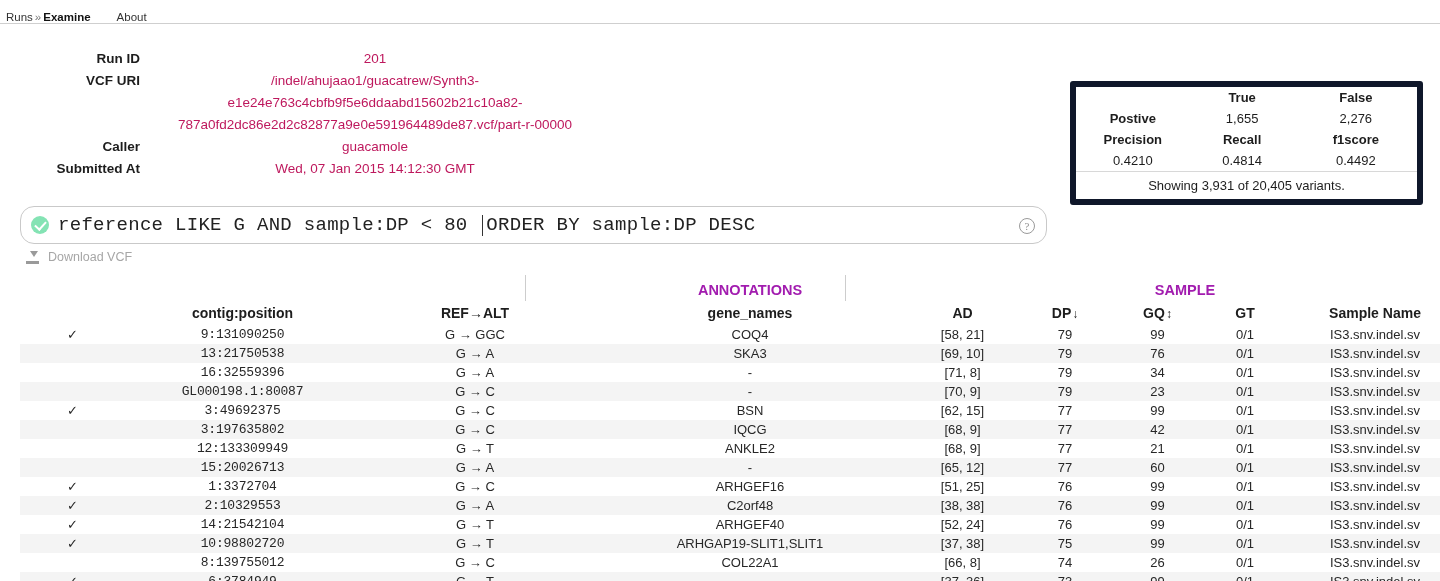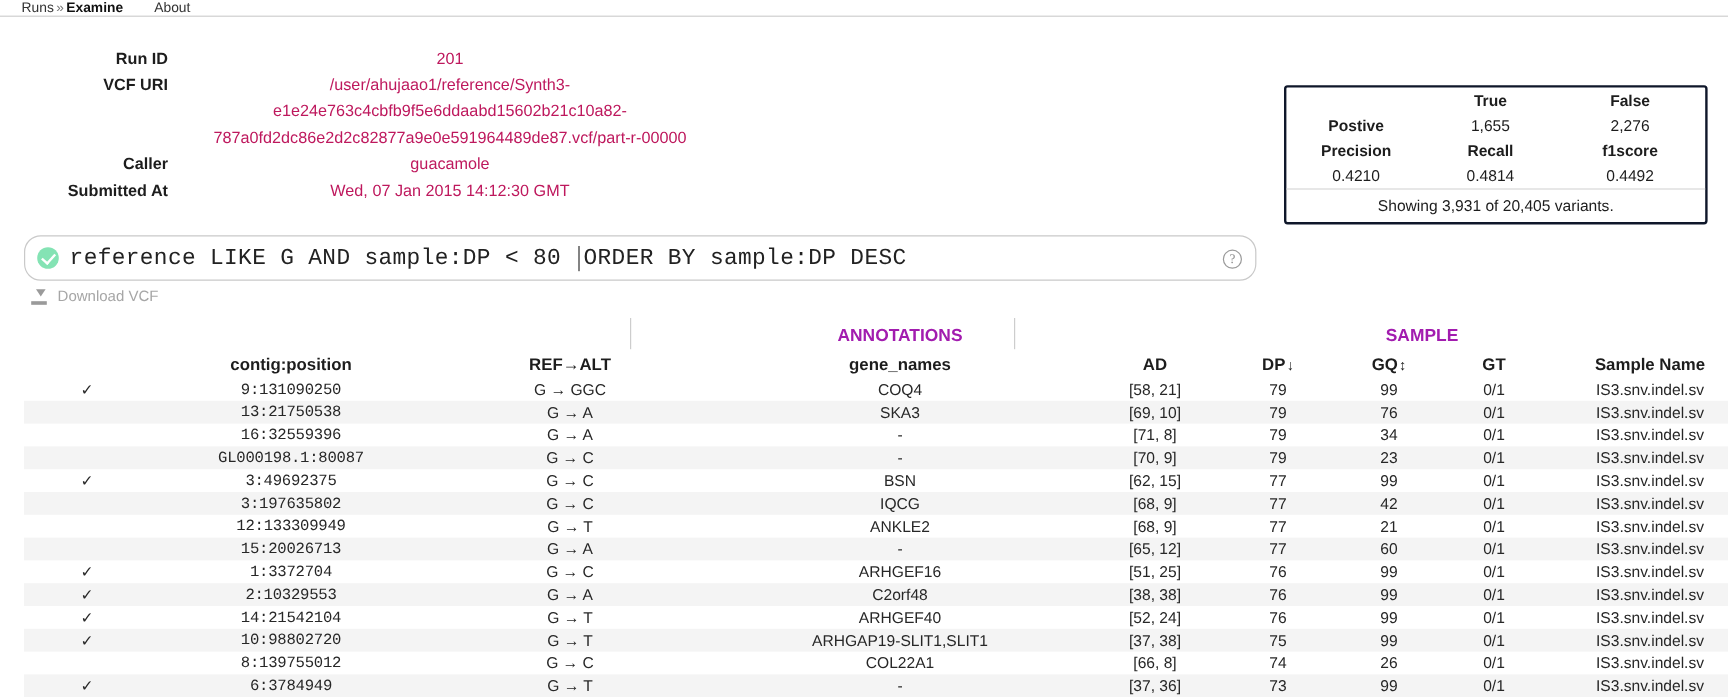--- a/index.html
+++ b/index.html
@@ -9,25 +9,26 @@
     width: 1440px; height: 581px;
     background: #ffffff;
     font-family: "Liberation Sans", sans-serif;
     color: #2b2b2b;
     overflow: hidden;
   }
 
   
   #navbar {
     height: 14px;
-    padding: 1px 0 0 18px;
+    padding: 1px 0 0 6px;
     font-size: 11.5px;
     color: #333;
     border-bottom: 1px solid #cfcfcf;
     white-space: nowrap;
+    margin-top: 10px;
   }
   #navbar .crumb-runs { color:#333; text-decoration:none; }
   #navbar .crumb-sep { color:#777; margin:0 2px; }
   #navbar .crumb-current { font-weight: bold; color:#111; }
   #navbar .nav-about { margin-left: 26px; color:#333; text-decoration:none; }
 
   
   #meta-wrap {
     position: relative;
     padding-top: 24px;
@@ -57,21 +58,21 @@
   }
   table.meta tr.uri td.k { vertical-align: top; }
   .uri-line { display:block; line-height: 22px; }
 
   
   #stats-box {
     position: absolute;
     left: 1070px;
     top: 57px;
     width: 353px;
-    border: 2px solid #0f172a;
+    border: 6px solid #0f172a;
     border-radius: 3px;
     background: #fff;
   }
   table.stats { width:100%; border-collapse: collapse; }
   table.stats td {
     font-size: 13px;
     text-align: center;
     padding: 3px 0;
     color: #1d1d1d;
   }
@@ -246,21 +247,21 @@
 
   <table class="meta">
     <tbody>
         <tr>
       <td class="k">Run ID</td>
       <td class="v">201</td>
     </tr>
     <tr class="uri">
       <td class="k">VCF URI</td>
       <td class="v">
-        <span class="uri-line">/user/ahujaao1/reference/Synth3-</span>
+        <span class="uri-line">/indel/ahujaao1/guacatrew/Synth3-</span>
         <span class="uri-line">e1e24e763c4cbfb9f5e6ddaabd15602b21c10a82-</span>
         <span class="uri-line">787a0fd2dc86e2d2c82877a9e0e591964489de87.vcf/part-r-00000</span>
       </td>
     </tr>
     <tr>
       <td class="k">Caller</td>
       <td class="v">guacamole</td>
     </tr>
     <tr>
       <td class="k">Submitted At</td>

